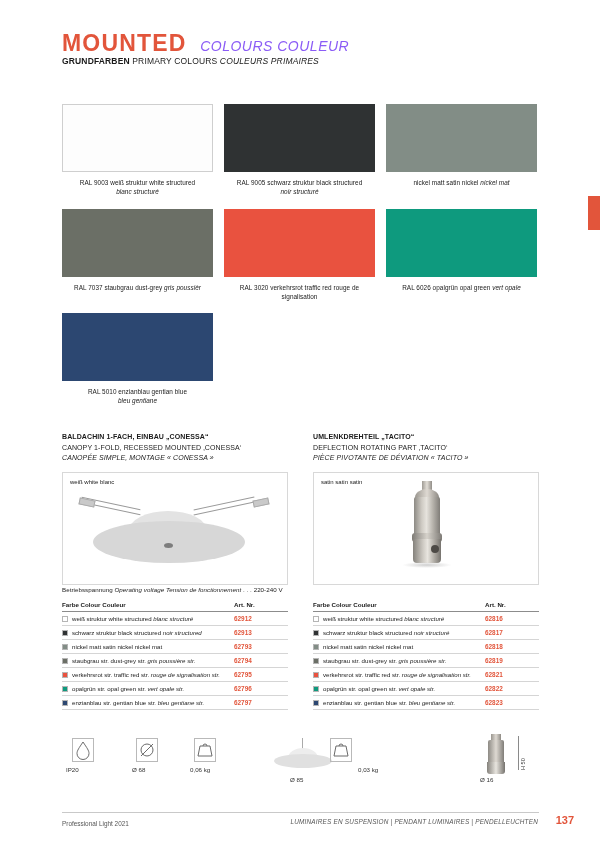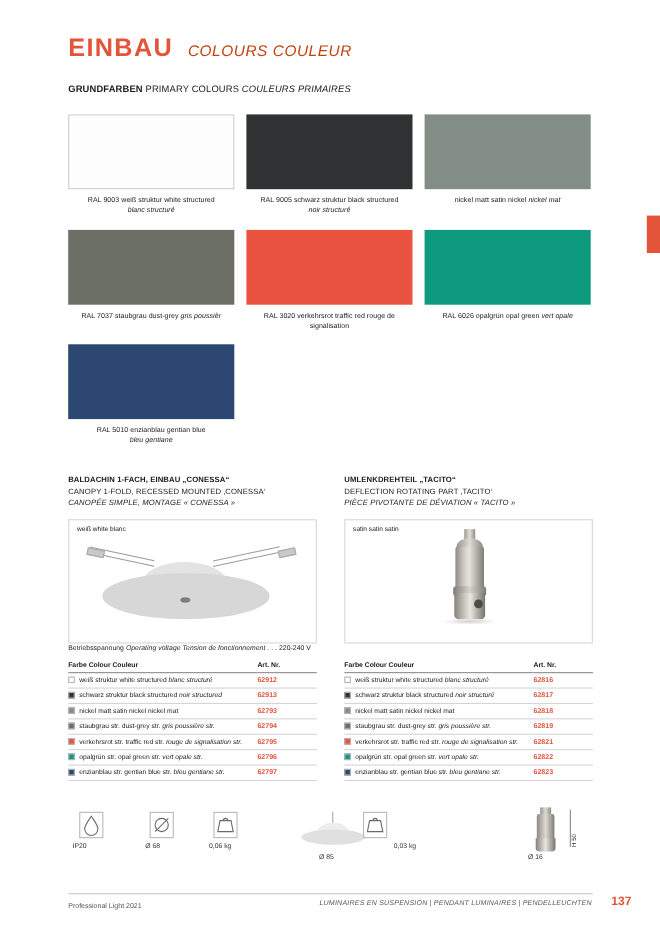--- a/index.html
+++ b/index.html
@@ -15,26 +15,26 @@
 
   .page { position:absolute; inset:0; }
 
   
   .header { position:absolute; left:62px; top:30px; }
   .header .title {
     font-size:23px; font-weight:bold; letter-spacing:1.2px;
     color:#e2553b; display:inline-block;
   }
   .header .subtitle {
-    font-size:14px; font-style:italic; color:#c2410c;
+    font-size:14px; font-style:italic; color:#8b5cf6;
     letter-spacing:.5px; margin-left:9px; display:inline-block;
   }
 
   .sectionhead {
-    position:absolute; left:62px; top:76px;
+    position:absolute; left:62px; top:56px;
     font-size:8.5px; letter-spacing:.15px;
   }
   .sectionhead b { font-weight:bold; }
   .sectionhead i { font-style:italic; }
 
   
   .swatches { position:absolute; left:62px; top:104px; width:477px; }
   .srow { display:flex; gap:11px; margin-bottom:12px; }
   .scell { width:151px; }
   .chip { width:151px; height:68px; }
@@ -214,21 +214,21 @@
   .pageno {
     position:absolute; right:26px; top:814px; font-size:11px; font-weight:bold; color:#e2553b;
   }
 </style>
 </head>
 <body>
 
 <div class="page">
 
   <div class="header">
-    <span class="title">EINBAU</span>
+    <span class="title">MOUNTED</span>
     <span class="subtitle">COLOURS COULEUR</span>
   </div>
 
   <div class="sectionhead">
     <b>GRUNDFARBEN</b><span> PRIMARY COLOURS </span><i>COULEURS PRIMAIRES</i>
   </div>
 
   <div class="swatches">
     <div class="srow">
       <div class="scell">

